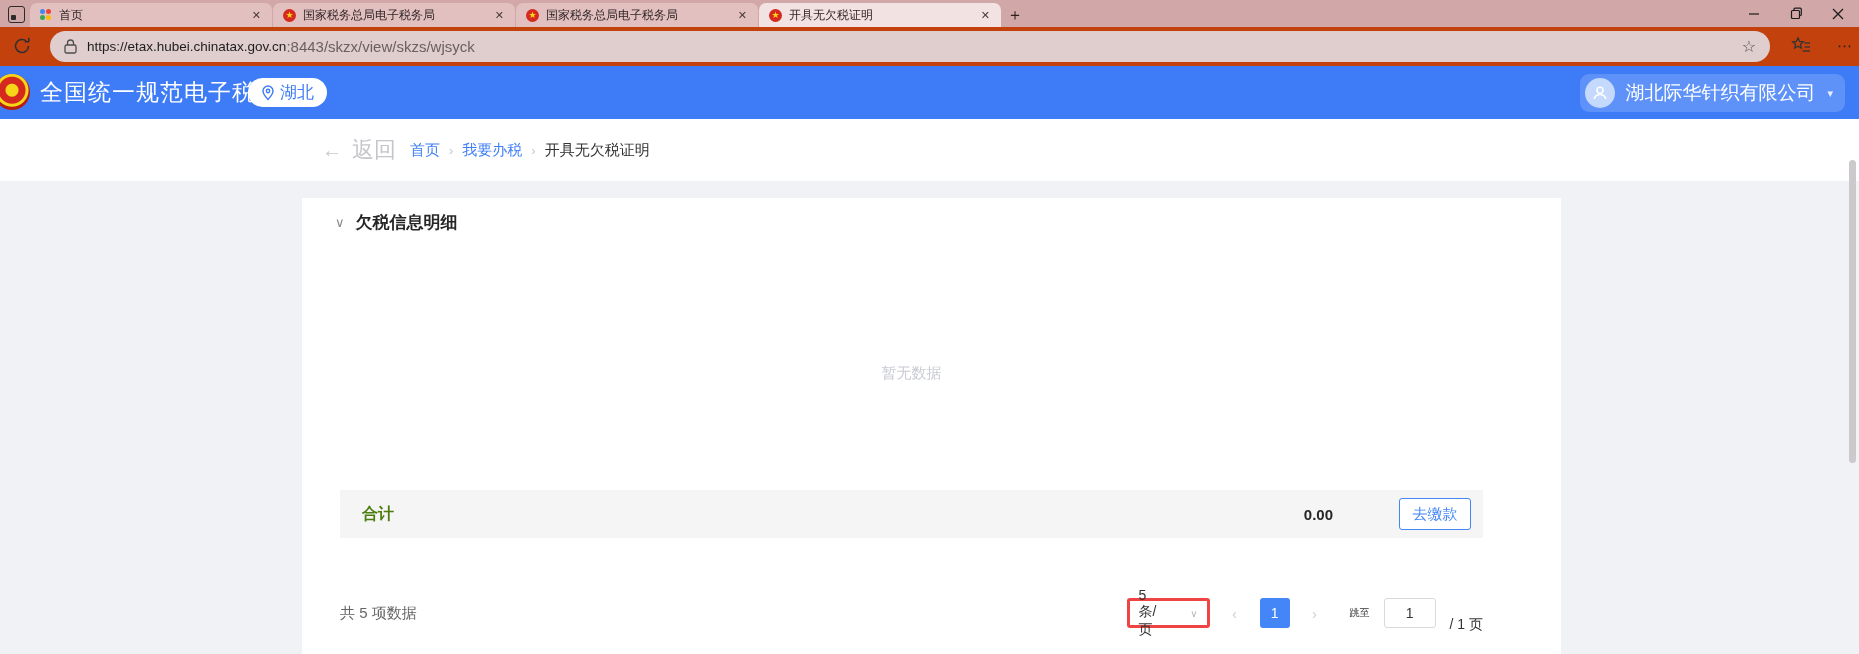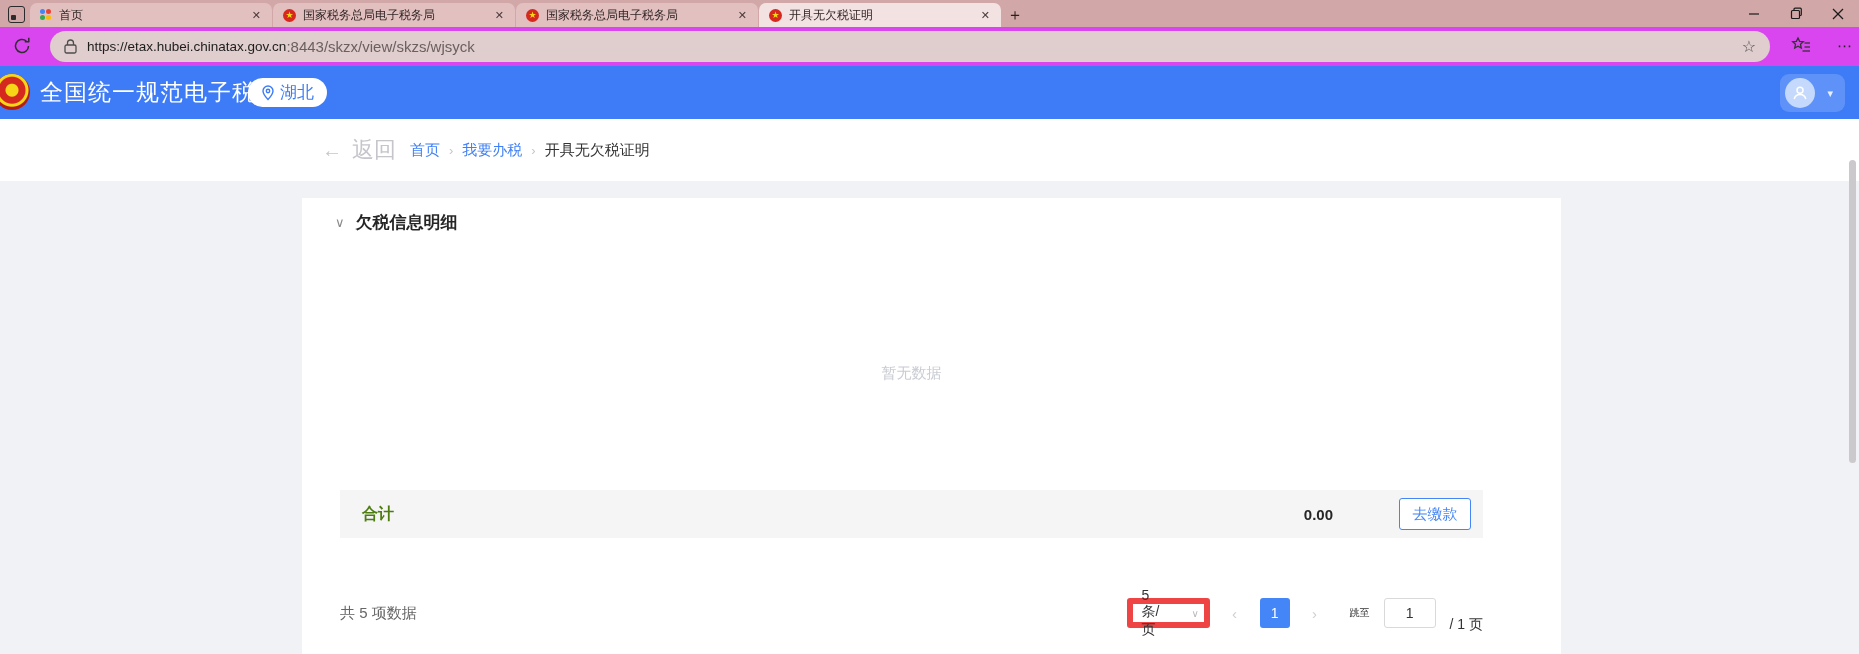--- a/index.html
+++ b/index.html
@@ -23,21 +23,21 @@
   .fav-colors i:nth-child(1){background:#4285f4;}
   .fav-colors i:nth-child(2){background:#ea4335;}
   .fav-colors i:nth-child(3){background:#34a853;}
   .fav-colors i:nth-child(4){background:#fbbc05;}
   .fav-emblem{width:13px;height:13px;border-radius:50%;background:#d5281e;color:#f7d617;font-size:9px;line-height:13px;text-align:center;flex:none;}
   .newtab{width:26px;height:24px;font-size:16px;color:#2b2020;display:flex;align-items:center;justify-content:center;}
   .win-controls{position:absolute;right:0;top:0;height:27px;display:flex;align-items:center;}
   .win-btn{width:42px;height:27px;display:flex;align-items:center;justify-content:center;font-size:13px;color:#1c1c1c;}
   .win-btn svg{display:block;}
 
-  .urlbar{position:absolute;left:0;top:27px;width:1859px;height:39px;background:#d946ef;}
+  .urlbar{position:absolute;left:0;top:27px;width:1859px;height:39px;background:#c2410c;}
   .refresh{position:absolute;left:12px;top:9px;width:22px;height:22px;color:#2f2f2f;}
   .url-field{position:absolute;left:50px;top:4px;width:1720px;height:31px;background:#e0cdcd;border-radius:16px;
              display:flex;align-items:center;box-sizing:border-box;padding:0 14px;}
   .lock{width:13px;height:15px;margin-right:10px;flex:none;}
   .url-text{font-size:13.5px;color:#1d1d1d;white-space:nowrap;}
   .url-rest{font-size:15px;color:#6b6060;white-space:nowrap;}
   .url-star{margin-left:auto;color:#4d4d4d;font-size:16px;}
   .collections{position:absolute;left:1790px;top:8px;width:23px;height:23px;color:#333;}
   .browser-menu{position:absolute;left:1833px;top:6px;width:24px;height:26px;color:#222;font-size:15px;letter-spacing:1px;text-align:center;line-height:26px;}
   .update-badge{position:absolute;left:1846px;top:40px;width:13px;height:13px;background:#c83a32;border-radius:50%;color:#fff;
@@ -82,21 +82,21 @@
   .empty{color:#c9ccd3;font-size:15px;}
   .tfoot{position:relative;height:48px;background:#f5f5f6;}
   .total-label{position:absolute;left:22px;top:0;height:48px;display:flex;align-items:center;font-size:16px;font-weight:bold;color:#4d7c0f;}
   .total-value{position:absolute;right:150px;top:0;height:48px;display:flex;align-items:center;font-size:15px;font-weight:bold;color:#262626;}
   .pay-btn{position:absolute;right:12px;top:8px;width:72px;height:32px;box-sizing:border-box;border:1px solid #4486f7;border-radius:3px;
            background:#fff;color:#4486f7;font-size:15px;display:flex;align-items:center;justify-content:center;}
 
   .pager{position:absolute;left:38px;top:399px;width:1143px;height:32px;display:flex;align-items:center;justify-content:space-between;}
   .pager-total{font-size:15px;color:#666;}
   .pager-right{display:flex;align-items:center;gap:14px;}
-  .size-select{width:83px;height:30px;box-sizing:border-box;border:6px solid #ef4444;border-radius:3px;background:#fff;
+  .size-select{width:83px;height:30px;box-sizing:border-box;border:3px solid #ef4444;border-radius:3px;background:#fff;
                display:flex;align-items:center;justify-content:space-between;padding:0 9px;font-size:14px;color:#333;gap:32px;}
   .size-select .sc{color:#b9b9b9;font-size:10px;}
   .pg-arrow{width:22px;height:30px;display:flex;align-items:center;justify-content:center;color:#cfcfcf;font-size:15px;}
   .pg-num{width:30px;height:30px;border-radius:3px;background:#4486f7;color:#fff;font-size:14px;display:flex;align-items:center;justify-content:center;}
   .jump-label{font-size:10px;color:#333;margin-left:10px;}
   .jump-input{width:52px;height:30px;box-sizing:border-box;border:1px solid #d9d9d9;border-radius:3px;background:#fff;
               font-size:14px;color:#333;text-align:center;font-family:"Liberation Sans",sans-serif;}
   .pages-total{font-size:14px;color:#333;white-space:nowrap;margin-top:23px;}
 
   .scroll-thumb{position:absolute;right:3px;top:160px;width:7px;height:303px;background:#ccc9cc;border-radius:4px;}
@@ -193,20 +193,21 @@
     </svg>
     <span>湖北</span>
   </div>
   <div class="company-chip">
     <span class="avatar">
       <svg width="18" height="18" viewBox="0 0 18 18" fill="none" stroke="#fff" stroke-width="1.5">
         <circle cx="9" cy="6.2" r="3"></circle>
           <path d="M3.2 15 a6 6 0 0 1 11.6 0"></path>
       </svg>
     </span>
+    <span class="company-name">湖北际华针织有限公司</span>
     <span class="caret">▾</span>
   </div>
 </div>
 
 <div class="crumb-row">
   <div class="back">
     <span class="arr">←</span>
     <span class="txt">返回</span>
   </div>
   <div class="crumbs">

